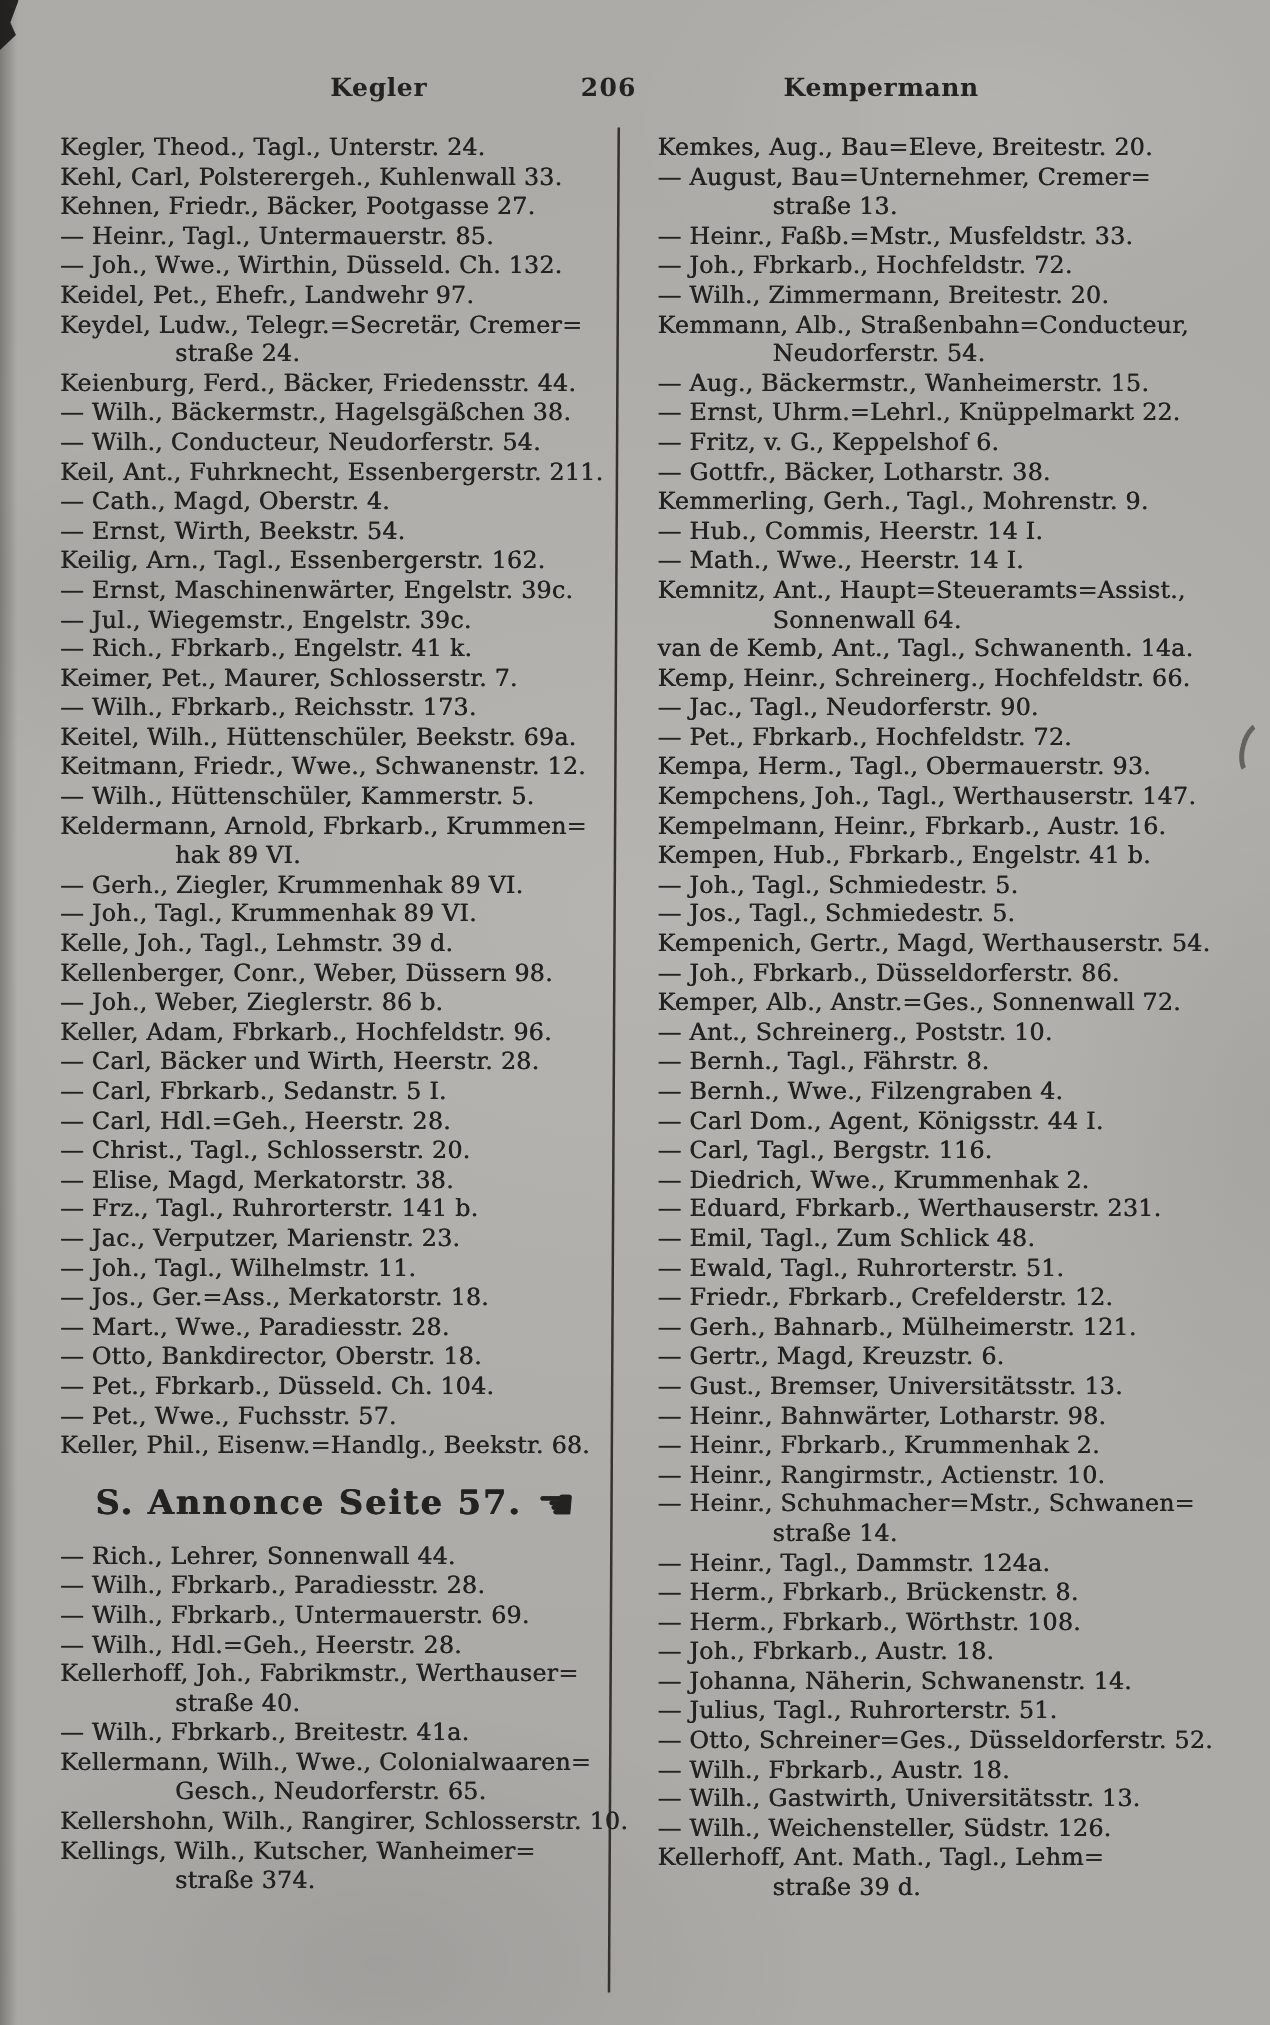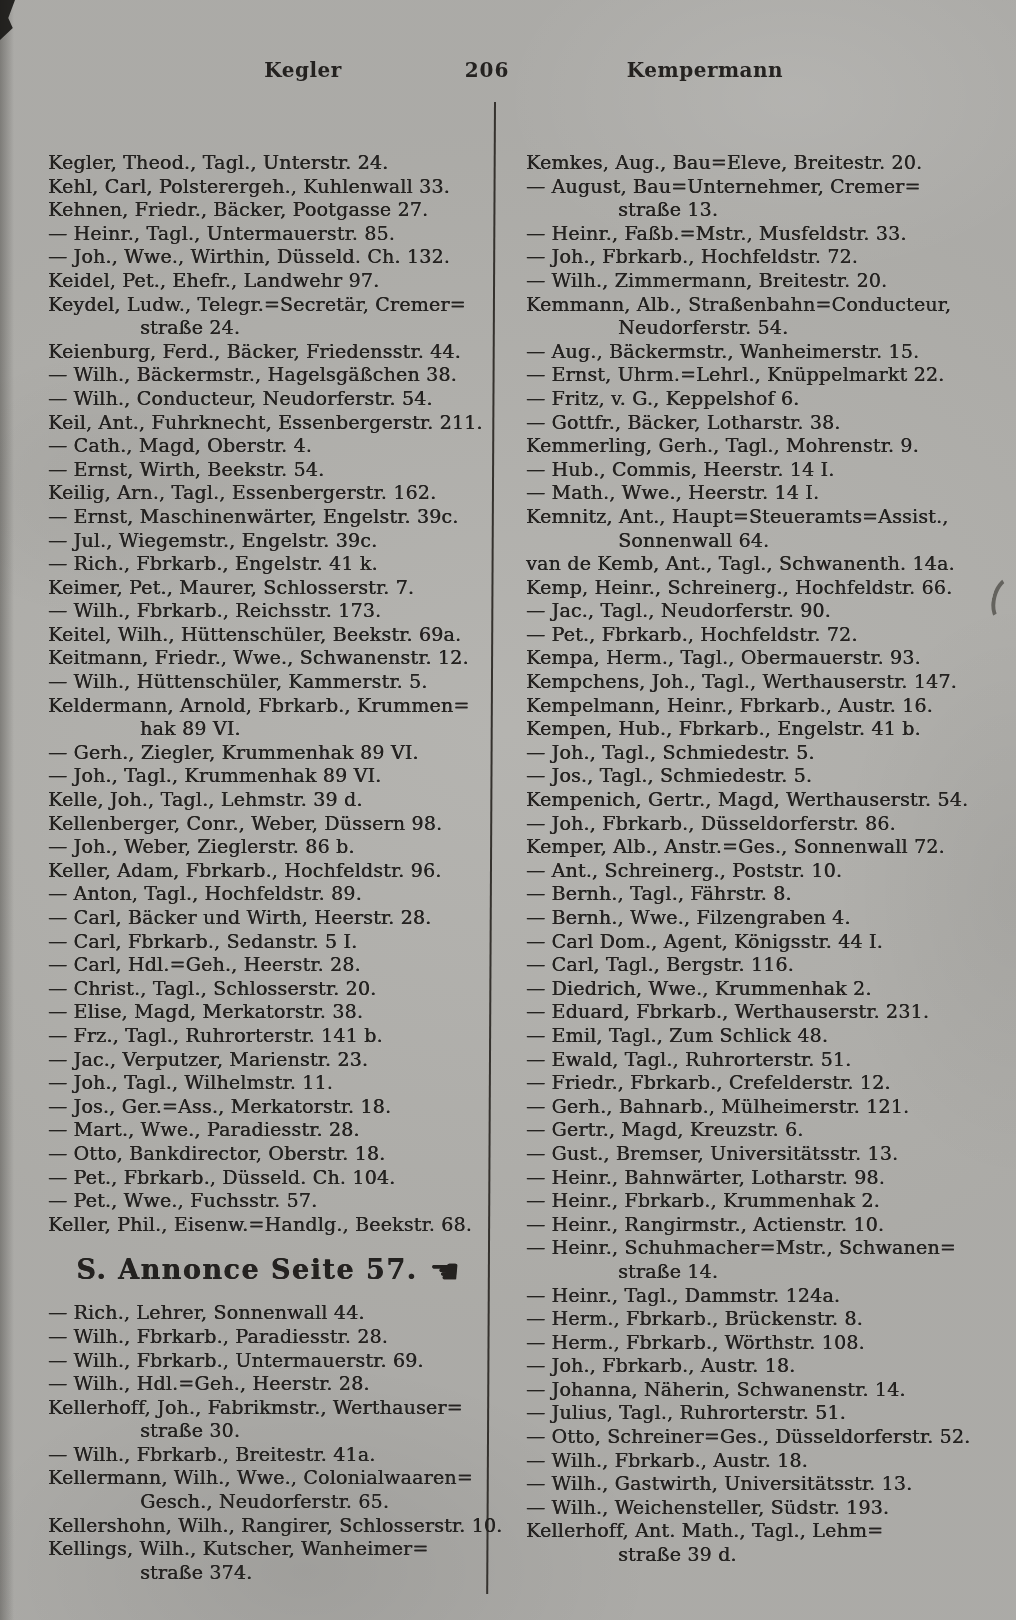--- a/index.html
+++ b/index.html
@@ -24,21 +24,21 @@
     border:4px solid transparent; border-left:4px solid #4c4a45; border-radius:50%;
     transform:rotate(14deg); opacity:.75; }
   .header { position:absolute; top:58px; left:0; width:100%; height:34px;
     font-weight:bold; font-size:20px; letter-spacing:0.5px; }
   .header .h-item { position:absolute; transform:translateX(-50%); white-space:nowrap; }
   .h-left  { left:303px; }
   .h-page  { left:487px; letter-spacing:1px; }
   .h-right { left:705px; }
   .divider { position:absolute; left:494px; top:102px; width:2px; height:1492px;
     background:#35322e; transform:rotate(0.3deg); transform-origin:top center; }
-  .col { position:absolute; top:107px;margin-top:44px; }
+  .col { position:absolute; top:107px; }
   .col-left  { left:48px;  width:440px; }
   .col-right { left:526px; width:470px; }
   .line { font-size:19px; line-height:23.6px; white-space:pre;
     text-shadow:0.4px 0 0 currentColor; letter-spacing:0.2px; }
   .line.cont { padding-left:92px; }
   .line.annonce { text-align:center; font-weight:bold; font-size:27px;
     line-height:45px; padding:11px 0 7px 0; letter-spacing:1.5px; text-shadow:0.5px 0 0 currentColor; }
   .manicule { font-family:"DejaVu Sans", sans-serif; font-size:34px;
     vertical-align:-4px; margin-left:12px; letter-spacing:0; }
 </style>
@@ -83,42 +83,41 @@
       <div class="line">Keitmann, Friedr., Wwe., Schwanenstr. 12.</div>
       <div class="line">— Wilh., Hüttenschüler, Kammerstr. 5.</div>
       <div class="line">Keldermann, Arnold, Fbrkarb., Krummen=</div>
       <div class="line cont">hak 89 VI.</div>
       <div class="line">— Gerh., Ziegler, Krummenhak 89 VI.</div>
       <div class="line">— Joh., Tagl., Krummenhak 89 VI.</div>
       <div class="line">Kelle, Joh., Tagl., Lehmstr. 39 d.</div>
       <div class="line">Kellenberger, Conr., Weber, Düssern 98.</div>
       <div class="line">— Joh., Weber, Zieglerstr. 86 b.</div>
       <div class="line">Keller, Adam, Fbrkarb., Hochfeldstr. 96.</div>
-      <div class="line">— Anton, Tagl., Hochfeldstr. 89.</div>
       <div class="line">— Carl, Bäcker und Wirth, Heerstr. 28.</div>
       <div class="line">— Carl, Fbrkarb., Sedanstr. 5 I.</div>
       <div class="line">— Carl, Hdl.=Geh., Heerstr. 28.</div>
       <div class="line">— Christ., Tagl., Schlosserstr. 20.</div>
       <div class="line">— Elise, Magd, Merkatorstr. 38.</div>
       <div class="line">— Frz., Tagl., Ruhrorterstr. 141 b.</div>
       <div class="line">— Jac., Verputzer, Marienstr. 23.</div>
       <div class="line">— Joh., Tagl., Wilhelmstr. 11.</div>
       <div class="line">— Jos., Ger.=Ass., Merkatorstr. 18.</div>
       <div class="line">— Mart., Wwe., Paradiesstr. 28.</div>
       <div class="line">— Otto, Bankdirector, Oberstr. 18.</div>
       <div class="line">— Pet., Fbrkarb., Düsseld. Ch. 104.</div>
       <div class="line">— Pet., Wwe., Fuchsstr. 57.</div>
       <div class="line">Keller, Phil., Eisenw.=Handlg., Beekstr. 68.</div>
       <div class="line annonce"><span>S. Annonce Seite 57.</span><span class="manicule">☚</span></div>
       <div class="line">— Rich., Lehrer, Sonnenwall 44.</div>
       <div class="line">— Wilh., Fbrkarb., Paradiesstr. 28.</div>
       <div class="line">— Wilh., Fbrkarb., Untermauerstr. 69.</div>
       <div class="line">— Wilh., Hdl.=Geh., Heerstr. 28.</div>
       <div class="line">Kellerhoff, Joh., Fabrikmstr., Werthauser=</div>
-      <div class="line cont">straße 30.</div>
+      <div class="line cont">straße 40.</div>
       <div class="line">— Wilh., Fbrkarb., Breitestr. 41a.</div>
       <div class="line">Kellermann, Wilh., Wwe., Colonialwaaren=</div>
       <div class="line cont">Gesch., Neudorferstr. 65.</div>
       <div class="line">Kellershohn, Wilh., Rangirer, Schlosserstr. 10.</div>
       <div class="line">Kellings, Wilh., Kutscher, Wanheimer=</div>
       <div class="line cont">straße 374.</div>
     </div>
   <div class="col col-right">
       <div class="line">Kemkes, Aug., Bau=Eleve, Breitestr. 20.</div>
       <div class="line">— August, Bau=Unternehmer, Cremer=</div>
@@ -170,17 +169,17 @@
       <div class="line cont">straße 14.</div>
       <div class="line">— Heinr., Tagl., Dammstr. 124a.</div>
       <div class="line">— Herm., Fbrkarb., Brückenstr. 8.</div>
       <div class="line">— Herm., Fbrkarb., Wörthstr. 108.</div>
       <div class="line">— Joh., Fbrkarb., Austr. 18.</div>
       <div class="line">— Johanna, Näherin, Schwanenstr. 14.</div>
       <div class="line">— Julius, Tagl., Ruhrorterstr. 51.</div>
       <div class="line">— Otto, Schreiner=Ges., Düsseldorferstr. 52.</div>
       <div class="line">— Wilh., Fbrkarb., Austr. 18.</div>
       <div class="line">— Wilh., Gastwirth, Universitätsstr. 13.</div>
-      <div class="line">— Wilh., Weichensteller, Südstr. 193.</div>
+      <div class="line">— Wilh., Weichensteller, Südstr. 126.</div>
       <div class="line">Kellerhoff, Ant. Math., Tagl., Lehm=</div>
       <div class="line cont">straße 39 d.</div>
     </div>
 </div>
 
 </body></html>

